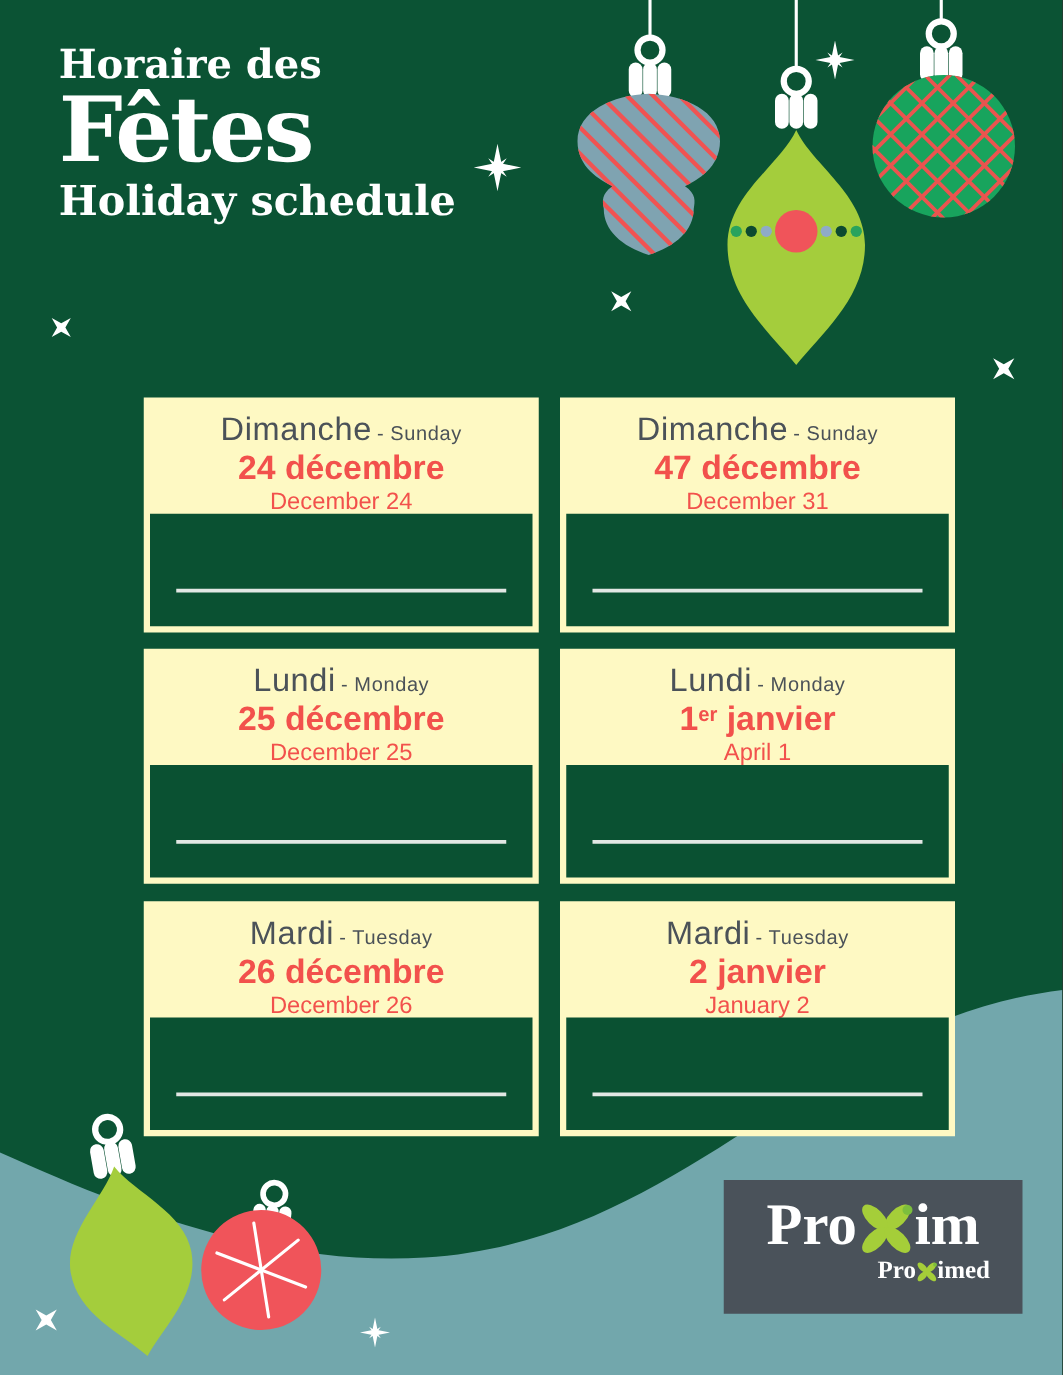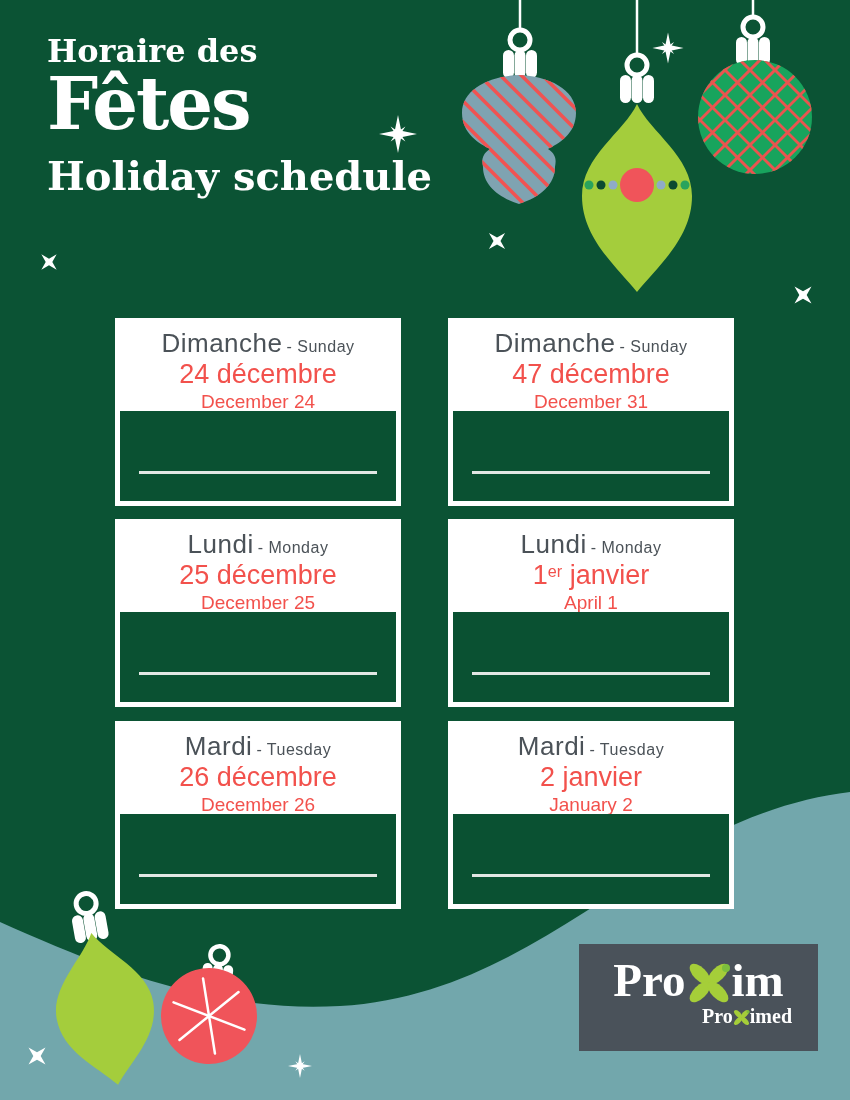--- a/index.html
+++ b/index.html
@@ -8,28 +8,28 @@
     background:#0B5334;
     font-family:"Liberation Sans",sans-serif;
   }
   .decor{position:absolute;inset:0;z-index:1;}
 
   
   .title{position:absolute;left:47px;top:34px;z-index:3;color:#FFFFFF;
          font-family:"DejaVu Serif",serif;font-weight:700;}
   .title .t1{font-size:32px;line-height:1.08;}
   .title .t2{font-size:72px;line-height:0.98;letter-spacing:-2px;}
-  .title .t3{font-size:40px;line-height:1.1;margin-top:15px;letter-spacing:0px;}
+  .title .t3{font-size:33px;line-height:1.1;margin-top:4px;letter-spacing:0px;}
 
   
-  .card{position:absolute;width:286px;height:188px;background:#ffffff;z-index:4;}
+  .card{position:absolute;width:316px;height:188px;background:#fef9c3;z-index:4;}
   .card-head{text-align:center;padding-top:11px;}
   .day-line{font-size:26px;color:#4B5258;letter-spacing:0.5px;line-height:1.15;}
   .day-en{font-size:16px;margin-left:4px;}
-  .date-fr{font-size:27px;font-weight:400;color:#F2514C;line-height:1.1;margin-top:1px;}
+  .date-fr{font-size:27px;font-weight:700;color:#F2514C;line-height:1.1;margin-top:1px;}
   .date-sup{font-size:60%;vertical-align:7px;}
   .date-en{font-size:19px;color:#F2514C;line-height:1.15;margin-top:1px;}
   .card-panel{position:absolute;left:5px;right:5px;top:93px;bottom:5px;background:#0A5132;}
   .write-line{position:absolute;left:7%;right:7%;top:60px;height:3px;background:#E2E7E4;}
 
   
   .logo-box{position:absolute;left:579px;top:944px;width:239px;height:107px;
             background:#4A525A;z-index:5;}
   .logo-main{display:flex;justify-content:center;align-items:center;margin-top:13px;
              font-family:"Liberation Serif",serif;font-weight:700;color:#FFFFFF;

